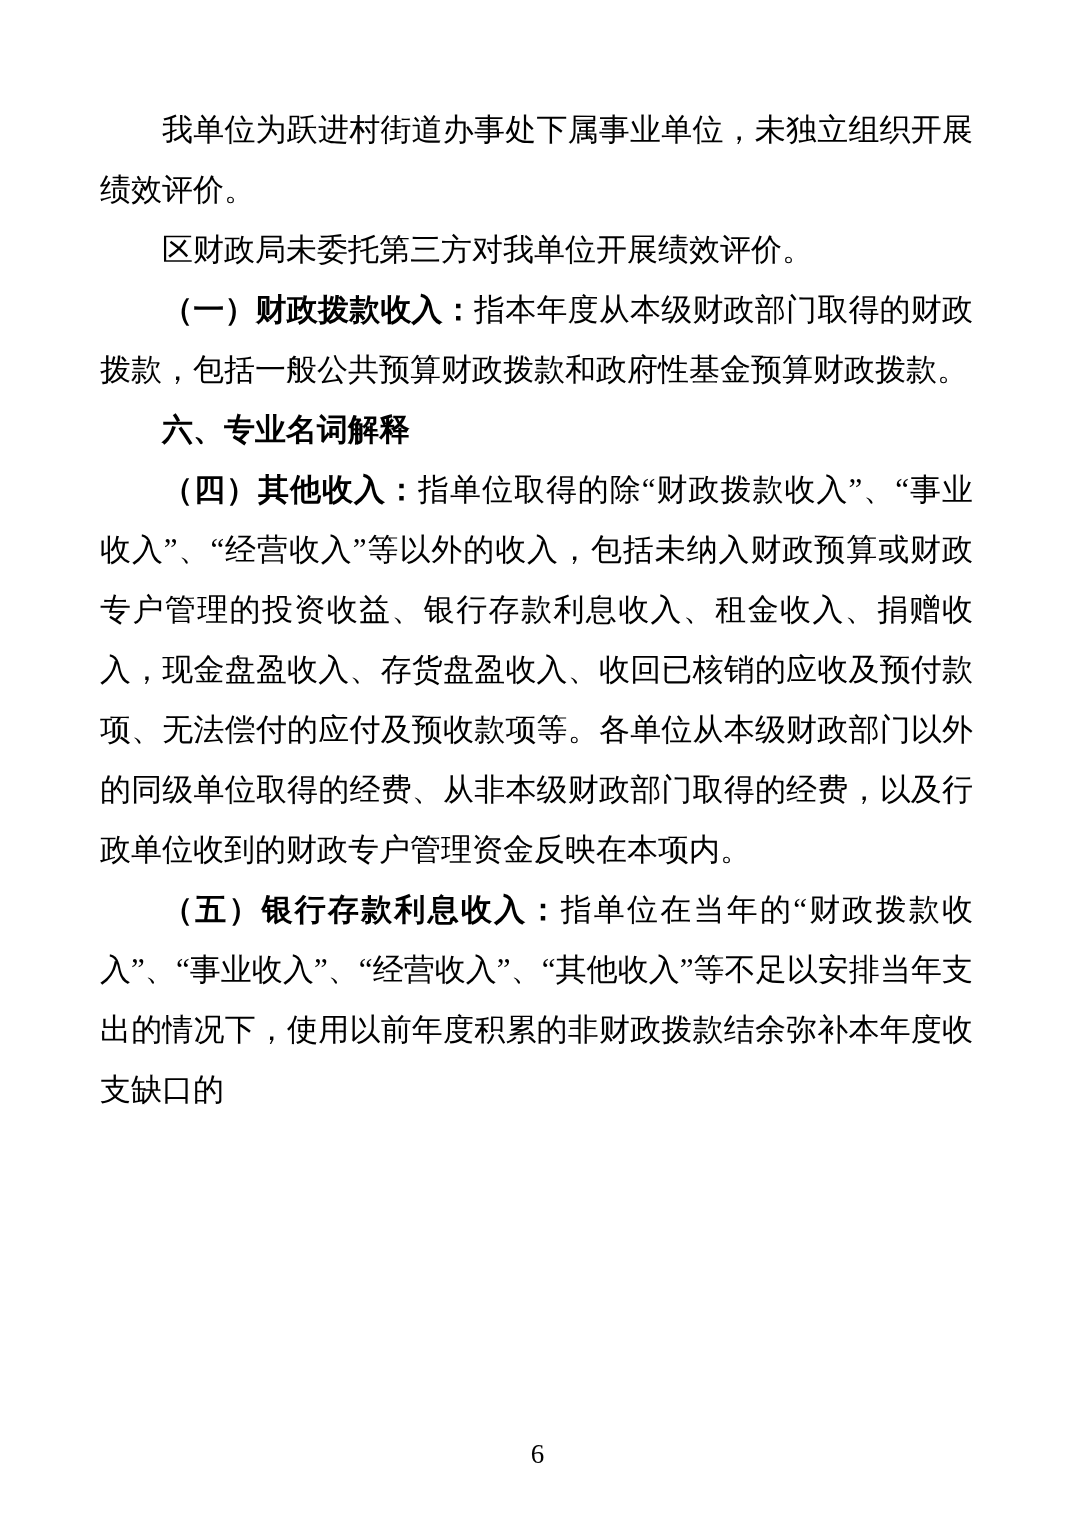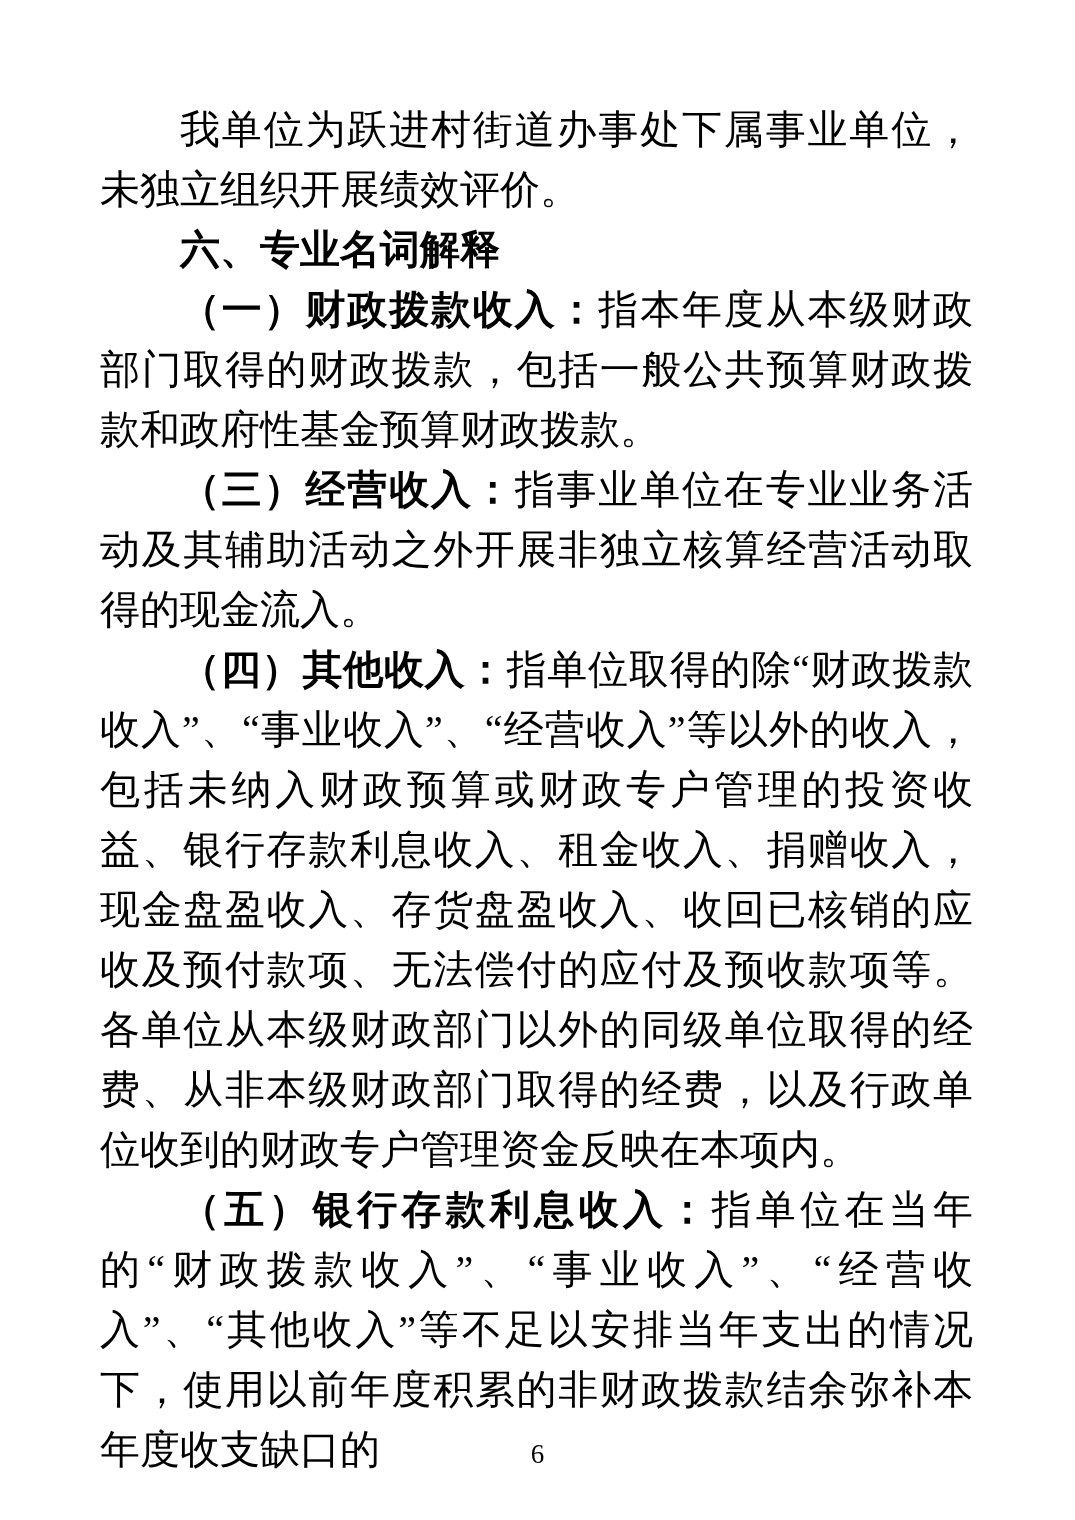--- a/index.html
+++ b/index.html
@@ -13,21 +13,21 @@
     height: 1520px;
     background: #ffffff;
     color: #000000;
     font-family: "Liberation Serif", "DejaVu Serif", serif;
     padding: 100px 102px 0 100px;
     box-sizing: border-box;
     overflow: hidden;
   }
   .para {
     margin: 0;
-    font-size: 40px;
+    font-size: 31px;
     line-height: 60px;
     text-align: justify;
     text-indent: 2em;
     word-break: break-all;
   }
   .para.heading {
     font-weight: 700;
   }
   .lead {
     font-weight: 700;
@@ -44,27 +44,27 @@
   }
 </style>
 </head>
 <body>
 
 <div class="page">
 
   <p class="para body">我单位为跃进村街道办事处下属事业单位，未独立组织开展绩效评价。</p>
 
 
+  <p class="para body">区财政局未委托第三方对我单位开展绩效评价。</p>
+
+  <p class="para term"><strong class="lead">（一）财政拨款收入：</strong><span>指本年度从本级财政部门取得的财政拨款，包括一般公共预算财政拨款和政府性基金预算财政拨款。</span></p>
 
   <p class="para heading">六、专业名词解释</p>
 
-  <p class="para term"><strong class="lead">（一）财政拨款收入：</strong><span>指本年度从本级财政部门取得的财政拨款，包括一般公共预算财政拨款和政府性基金预算财政拨款。</span></p>
 
-
-  <p class="para term"><strong class="lead">（三）经营收入：</strong><span>指事业单位在专业业务活动及其辅助活动之外开展非独立核算经营活动取得的现金流入。</span></p>
 
   <p class="para term"><strong class="lead">（四）其他收入：</strong><span>指单位取得的除“财政拨款收入”、“事业收入”、“经营收入”等以外的收入，包括未纳入财政预算或财政专户管理的投资收益、银行存款利息收入、租金收入、捐赠收入，现金盘盈收入、存货盘盈收入、收回已核销的应收及预付款项、无法偿付的应付及预收款项等。各单位从本级财政部门以外的同级单位取得的经费、从非本级财政部门取得的经费，以及行政单位收到的财政专户管理资金反映在本项内。</span></p>
 
   <p class="para term"><strong class="lead">（五）银行存款利息收入：</strong><span>指单位在当年的“财政拨款收入”、“事业收入”、“经营收入”、“其他收入”等不足以安排当年支出的情况下，使用以前年度积累的非财政拨款结余弥补本年度收支缺口的</span></p>
 
   <div class="page-number">6</div>
 
 </div>
 
 </body></html>

